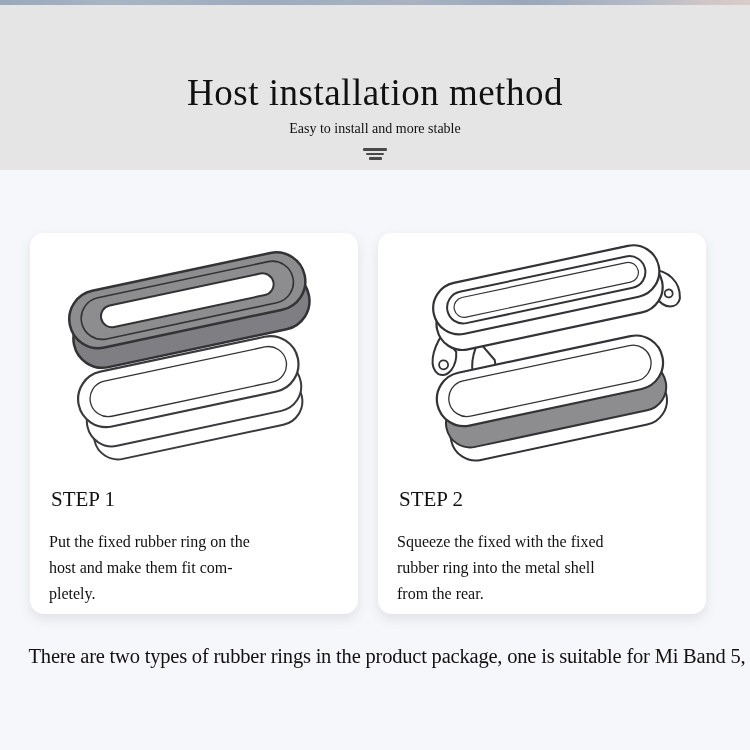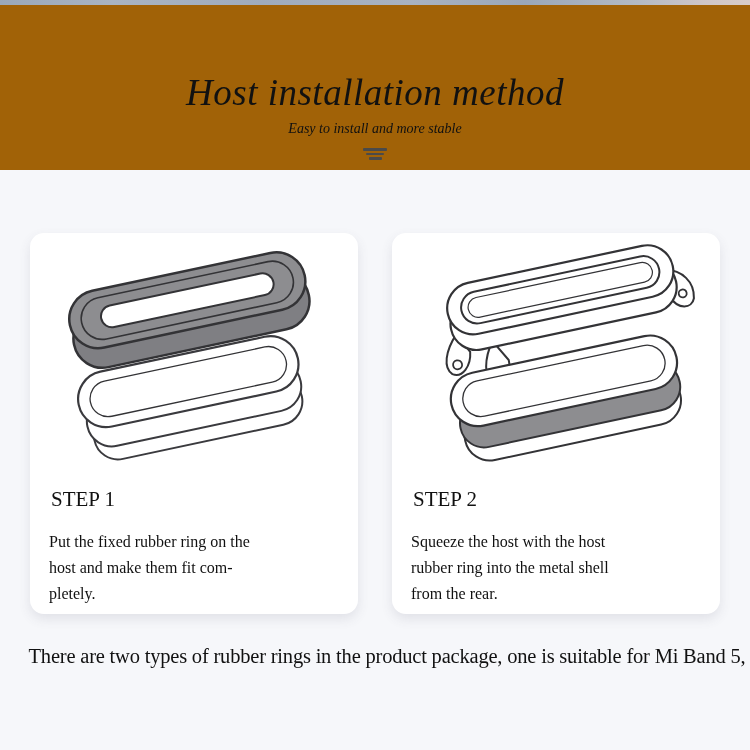--- a/index.html
+++ b/index.html
@@ -13,39 +13,39 @@
   .page { width: 750px; height: 750px; position: relative; }
 
   
   .top-strip {
     height: 5px; width: 100%;
     background: linear-gradient(90deg,
       #9aa8ba 0%, #a9b4c3 15%, #9fabbd 35%, #a8b2c1 55%,
       #9aa7b9 70%, #b3bac5 85%, #cfc6c8 94%, #d8cdc9 100%);
   }
 
-  .header { background: #a16207; height: 165px; text-align: center; font-style: italic; }
+  .header { background: #e5e5e5; height: 165px; text-align: center; }
   .title {
     margin: 0; padding-top: 66px;
     font-size: 37px; font-weight: normal; letter-spacing: 0.5px;
     color: #111111;
   }
   .subtitle { margin-top: 7px; font-size: 14px; color: #111111; }
   .divider { margin-top: 11px; }
   .divider i {
     display: block; height: 2.5px; margin: 2px auto 0 auto;
     background: #4a4a4a; border-radius: 1px;
   }
   .divider i:nth-child(1) { width: 24px; }
   .divider i:nth-child(2) { width: 18px; }
   .divider i:nth-child(3) { width: 13px; }
 
   .main { background: #f6f7fa; height: 580px; }
 
-  .cards { display: flex; gap: 34px; padding: 63px 0 0 30px; }
+  .cards { display: flex; gap: 20px; padding: 63px 0 0 30px; }
   .card {
     width: 328px; height: 381px; box-sizing: border-box;
     background: #ffffff; border-radius: 14px;
     box-shadow: 0 5px 12px rgba(70, 75, 100, 0.12);
   }
   .illus { display: block; width: 328px; height: 238px; margin-top: 10px; }
 
   .step-label { font-size: 21px; margin: 6px 0 0 21px; color: #111111; }
   .step-text { margin: 17px 0 0 19px; font-size: 16px; line-height: 26px; color: #111111; }
   .step-text span { display: block; white-space: nowrap; }
@@ -118,21 +118,21 @@
 
           <g transform="rotate(-12 170 172)">
             <rect x="70" y="152" width="220" height="50" rx="25" fill="#ffffff" stroke="#333336" stroke-width="2"></rect>
             <rect x="68" y="140" width="224" height="48" rx="24" fill="#8d8d90" stroke="#333336" stroke-width="2"></rect>
             <rect x="64" y="112" width="230" height="54" rx="27" fill="#ffffff" stroke="#333336" stroke-width="2.2"></rect>
             <rect class="ln" x="76" y="121" width="206" height="36" rx="18" stroke-width="1.3"></rect>
           </g>
         </svg>
         <div class="step-label">STEP 2</div>
         <p class="step-text">
-          <span>Squeeze the host with the host</span>
+          <span>Squeeze the fixed with the fixed</span>
           <span>rubber ring into the metal shell</span>
           <span>from the rear.</span>
         </p>
       </div>
 
     </div>
 
     <p class="note">
       <span>There are two types of rubber rings in the product package, one is suitable for Mi Band 5,</span>
     </p>

